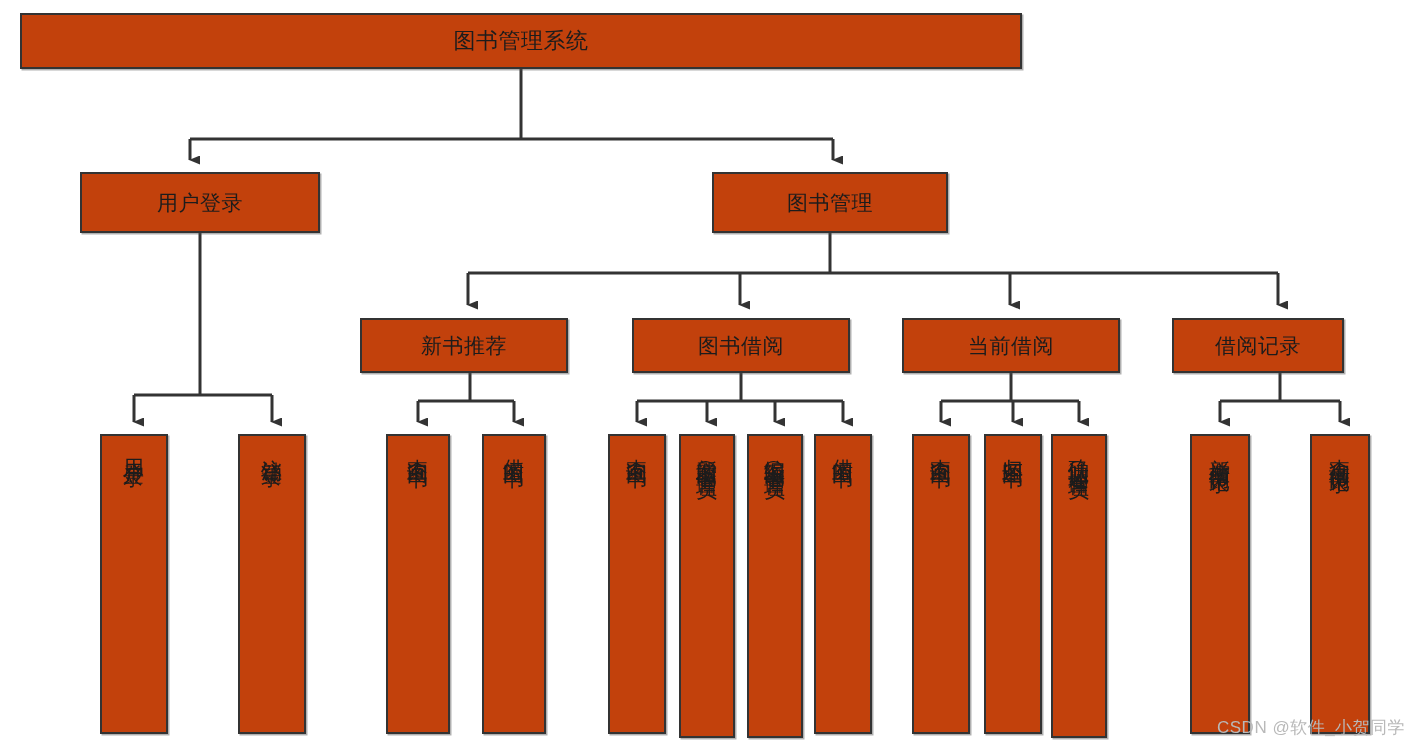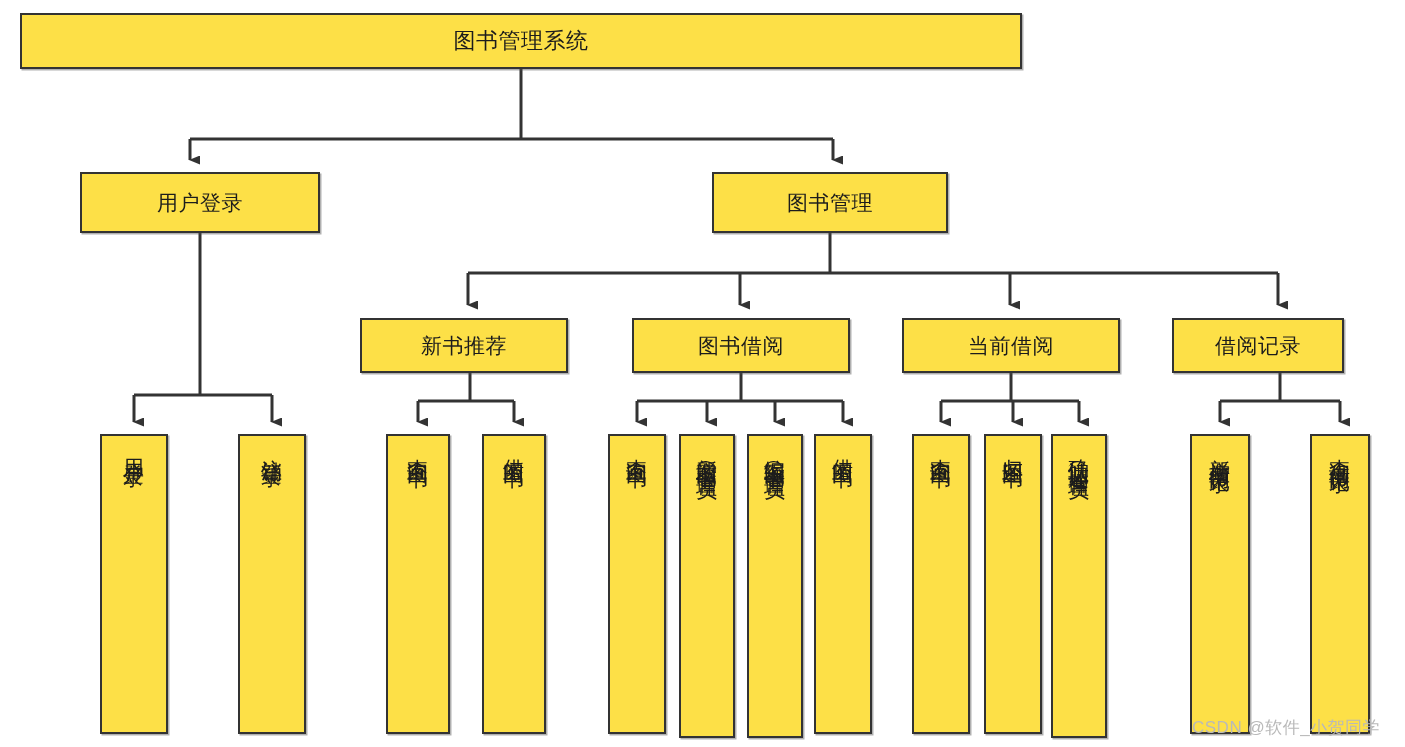--- a/index.html
+++ b/index.html
@@ -22,21 +22,21 @@
     left: 0;
     top: 0;
     width: 1405px;
     height: 747px;
     pointer-events: none;
   }
   .node {
     position: absolute;
     box-sizing: border-box;
     border: 2px solid #333333;
-    background: #fde047;
+    background: #c2410c;
     box-shadow: 1.5px 1.5px 0 0 rgba(80,80,80,0.45);
     display: flex;
     align-items: center;
     justify-content: center;
     color: #1c1c1c;
     z-index: 2;
   }
   .node .label {
     display: block;
     text-align: center;
@@ -188,15 +188,15 @@
   <div class="node vert" style="left:1051px; top:434px; width:56px; height:304px;">
     <span class="label">确认归还（管理员）</span>
   </div>
   <div class="node vert" style="left:1190px; top:434px; width:60px; height:300px;">
     <span class="label">新增借阅记录</span>
   </div>
   <div class="node vert" style="left:1310px; top:434px; width:60px; height:300px;">
     <span class="label">查询借阅记录</span>
   </div>
 
-  <div class="watermark" style="left:1192px; top:716px;">CSDN @软件_小贺同学</div>
+  <div class="watermark" style="left:1192px; top:716px;padding-left:25px;">CSDN @软件_小贺同学</div>
 
 </div>
 
 </body></html>

